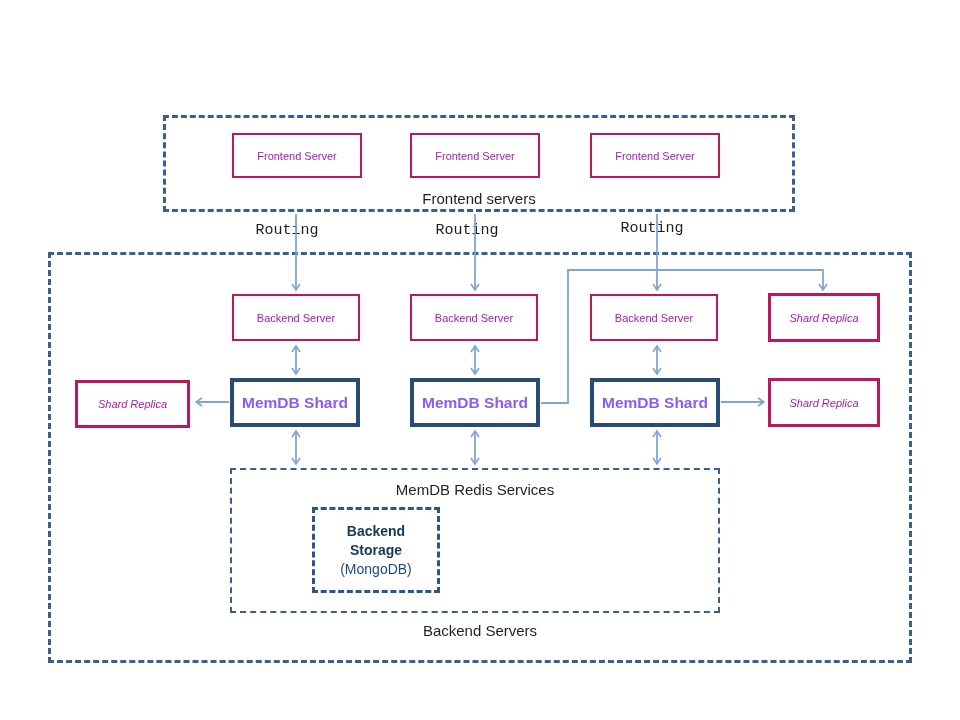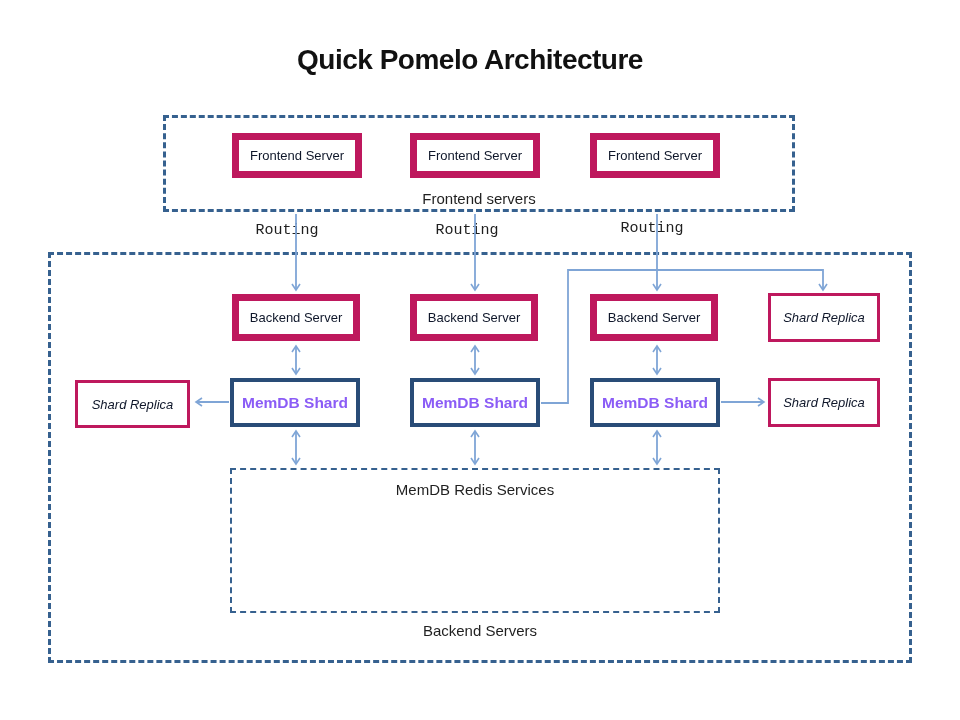--- a/index.html
+++ b/index.html
@@ -12,44 +12,43 @@
     font-size:28px;font-weight:bold;color:#111111;letter-spacing:-0.5px;
   }
   
   .group{position:absolute;border:3px dashed #36618F;box-sizing:border-box;}
   .group-label{
     position:absolute;left:0;width:100%;text-align:center;
     font-size:15px;color:#1f1f1f;
   }
   
   .node{
-    position:absolute;border:7px solid #be185d;box-sizing:border-box;
+    position:absolute;border:2px solid #be185d;box-sizing:border-box;
     display:flex;align-items:center;justify-content:center;text-align:center;
-    font-size:13px;color:#0f172a;background:#ffffff;
+    font-size:11px;color:#a21caf;background:#ffffff;
   }
   .node.memdb{border:4px solid #294C77;font-weight:bold;color:#8b5cf6;font-size:15.5px;}
   .node.replica{border-width:3.5px;font-style:italic;}
   
   .service{
     position:absolute;border:3px dashed #2E5586;box-sizing:border-box;
     display:flex;flex-direction:column;align-items:center;justify-content:center;
     text-align:center;font-size:14px;color:#1F497D;line-height:19px;background:#ffffff;
   }
   .service .b{font-weight:bold;color:#17365D;}
   .lbl-routing{
     position:absolute;font-size:15px;color:#1f1f1f;width:80px;text-align:center;font-family:Liberation Mono, monospace;
   }
   svg.wires{position:absolute;left:0;top:0;pointer-events:none;}
 </style>
 </head>
 <body>
 
 <div id="canvas">
 
-  <div class="title">Quick Pomelo Architecture</div>
 
   <div class="group" style="left:163px;top:115px;width:632px;height:97px;">
     <div class="group-label" style="bottom:2px;margin-top:12px;">Frontend servers</div>
   </div>
 
   <div class="node" style="left:232px;top:133px;width:130px;height:45px;">
     <span>Frontend Server</span>
   </div>
   <div class="node" style="left:410px;top:133px;width:130px;height:45px;">
     <span>Frontend Server</span>
@@ -92,20 +91,25 @@
     <span>MemDB Shard</span>
   </div>
   <div class="node replica" style="left:768px;top:378px;width:112px;height:49px;">
     <span>Shard Replica</span>
   </div>
 
   <div class="group" style="left:230px;top:468px;width:490px;height:145px;border-width:2.5px;">
     <div class="group-label" style="top:11px;">MemDB Redis Services</div>
   </div>
 
+  <div class="service" style="left:312px;top:507px;width:128px;height:86px;">
+    <span class="b">Backend</span>
+    <span class="b">Storage</span>
+    <span>(MongoDB)</span>
+  </div>
 
   <svg class="wires" width="960" height="720" viewBox="0 0 960 720">
     <defs>
       <marker id="ah" markerUnits="userSpaceOnUse" markerWidth="14" markerHeight="14" refX="9" refY="6" orient="auto-start-reverse">
         <path d="M3,2 L9,6 L3,10" fill="none" stroke="#7FA5D6" stroke-width="1.6"></path>
       </marker>
     </defs>
     <g stroke="#7FA5D6" stroke-width="1.8" fill="none">
       <path d="M296,214 L296,290" marker-end="url(#ah)"></path>
       <path d="M475,214 L475,290" marker-end="url(#ah)"></path>

